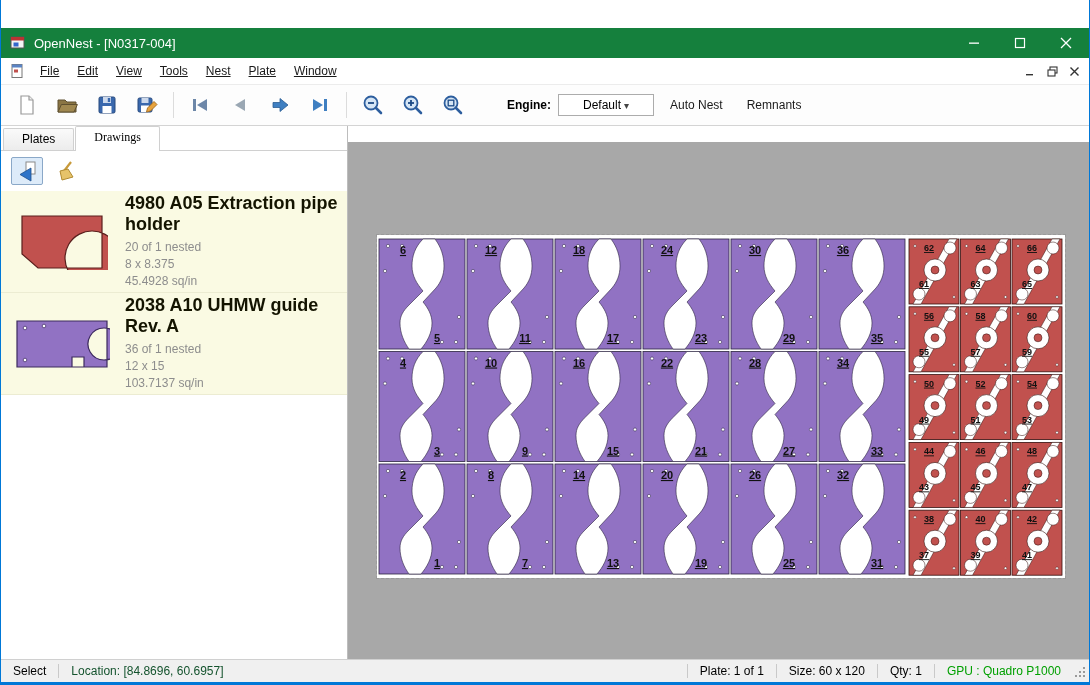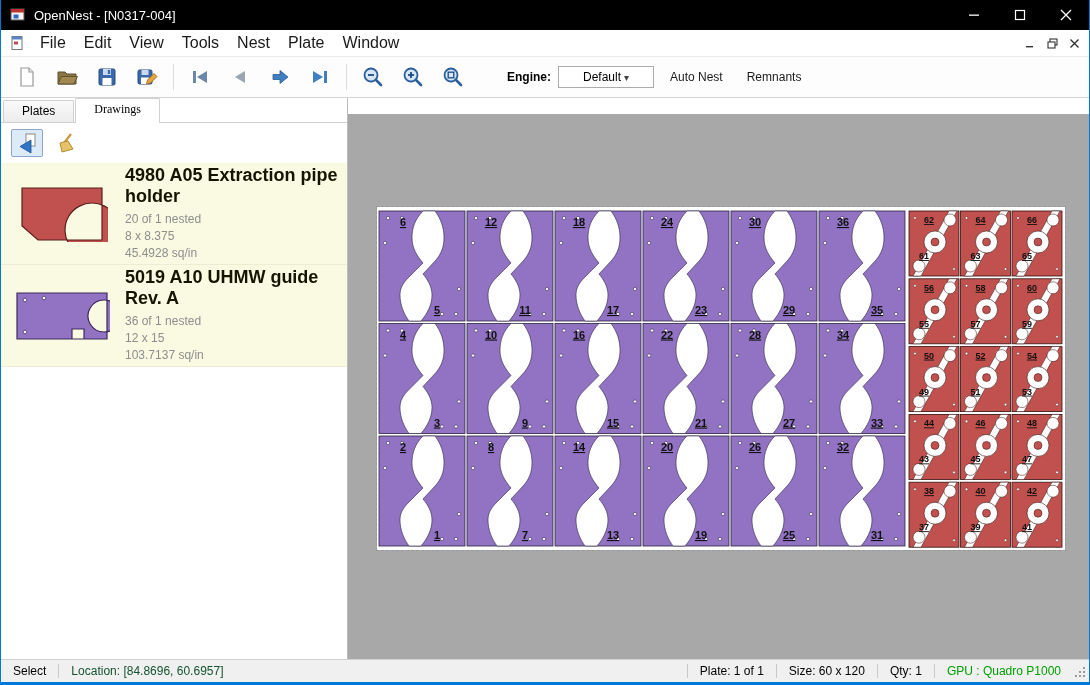--- a/index.html
+++ b/index.html
@@ -2,32 +2,32 @@
 <html><head>
 <meta charset="utf-8">
 <style>
   html,body{margin:0;padding:0;}
   body{width:1090px;height:685px;position:relative;font-family:"Liberation Sans",sans-serif;
        background:#fff;overflow:hidden;-webkit-font-smoothing:antialiased;}
   .window{position:absolute;inset:0;display:flex;flex-direction:column;
           border-left:1px solid #0078d7;border-right:1px solid #0078d7;box-sizing:border-box;}
 
   
-  .titlebar{height:30px;background:#000000;color:#fff;display:flex;align-items:center;
-            padding-left:8px;flex:0 0 auto;}
+  .titlebar{height:30px;background:#15803d;color:#fff;display:flex;align-items:center;
+            padding-left:8px;flex:0 0 auto;margin-top:28px;}
   .titlebar .app-icon{width:18px;height:18px;margin-right:7px;flex:0 0 auto;}
   .titlebar .title{font-size:13px;}
   .win-controls{margin-left:auto;display:flex;height:100%;}
   .win-btn{width:46px;height:100%;display:flex;align-items:center;justify-content:center;}
 
   
   .menubar{height:26px;background:#fff;display:flex;align-items:center;padding:0 4px;
            border-bottom:1px solid #ececec;flex:0 0 auto;}
   .mdi-doc-icon{width:16px;height:16px;margin:0 6px 0 4px;}
-  .menu-item{font-size:16px;padding:4px 9px;color:#1a1a1a;cursor:default;}
+  .menu-item{font-size:12px;padding:4px 9px;color:#1a1a1a;cursor:default;text-decoration:underline;}
   .mdi-controls{margin-left:auto;display:flex;align-items:center;}
   .mdi-btn{width:22px;height:20px;display:flex;align-items:center;justify-content:center;}
 
   
   .toolbar{height:40px;background:#fdfdfd;display:flex;align-items:center;padding-left:6px;
            border-bottom:1px solid #d4d4d4;flex:0 0 auto;}
   .tool-btn{width:26px;height:26px;margin:0 7px;display:flex;align-items:center;justify-content:center;}
   .tool-sep{width:1px;height:26px;background:#dcdcdc;margin:0 6px;}
   .engine-label{font-size:12px;font-weight:bold;margin-left:22px;margin-right:7px;padding-left:12px;}
   .combo{width:96px;height:22px;border:1px solid #acacac;background:#fff;display:flex;
@@ -260,21 +260,21 @@
         <div class="drawing-item">
           <div class="thumb">
             <svg width="96" height="56" viewBox="0 0 96 56">
               <path fill-rule="evenodd" d="M3,5 H93 V51 H3 Z M90,12 a16,16 0 1 0 0.02,0 Z M58,41 H70 V51 H58 Z" stroke="#3c2a5e" stroke-width="1.2" fill="#9172c3"></path>
               <circle cx="11" cy="12" r="1.8" fill="#fff" stroke="#3c2a5e" stroke-width="0.7"></circle>
               <circle cx="11" cy="44" r="1.8" fill="#fff" stroke="#3c2a5e" stroke-width="0.7"></circle>
               <circle cx="30" cy="10" r="1.8" fill="#fff" stroke="#3c2a5e" stroke-width="0.7"></circle>
             </svg>
           </div>
           <div class="d-info">
-            <div class="d-title">5019 A10 UHMW guide Rev. A</div>
+            <div class="d-title">2038 A10 UHMW guide Rev. A</div>
             <div class="d-meta">36 of 1 nested</div>
             <div class="d-meta">12 x 15</div>
             <div class="d-meta">103.7137 sq/in</div>
           </div>
         </div>
       </div>
     </div>
 
     <div class="canvas">
       <div class="canvas-topstrip"></div>

